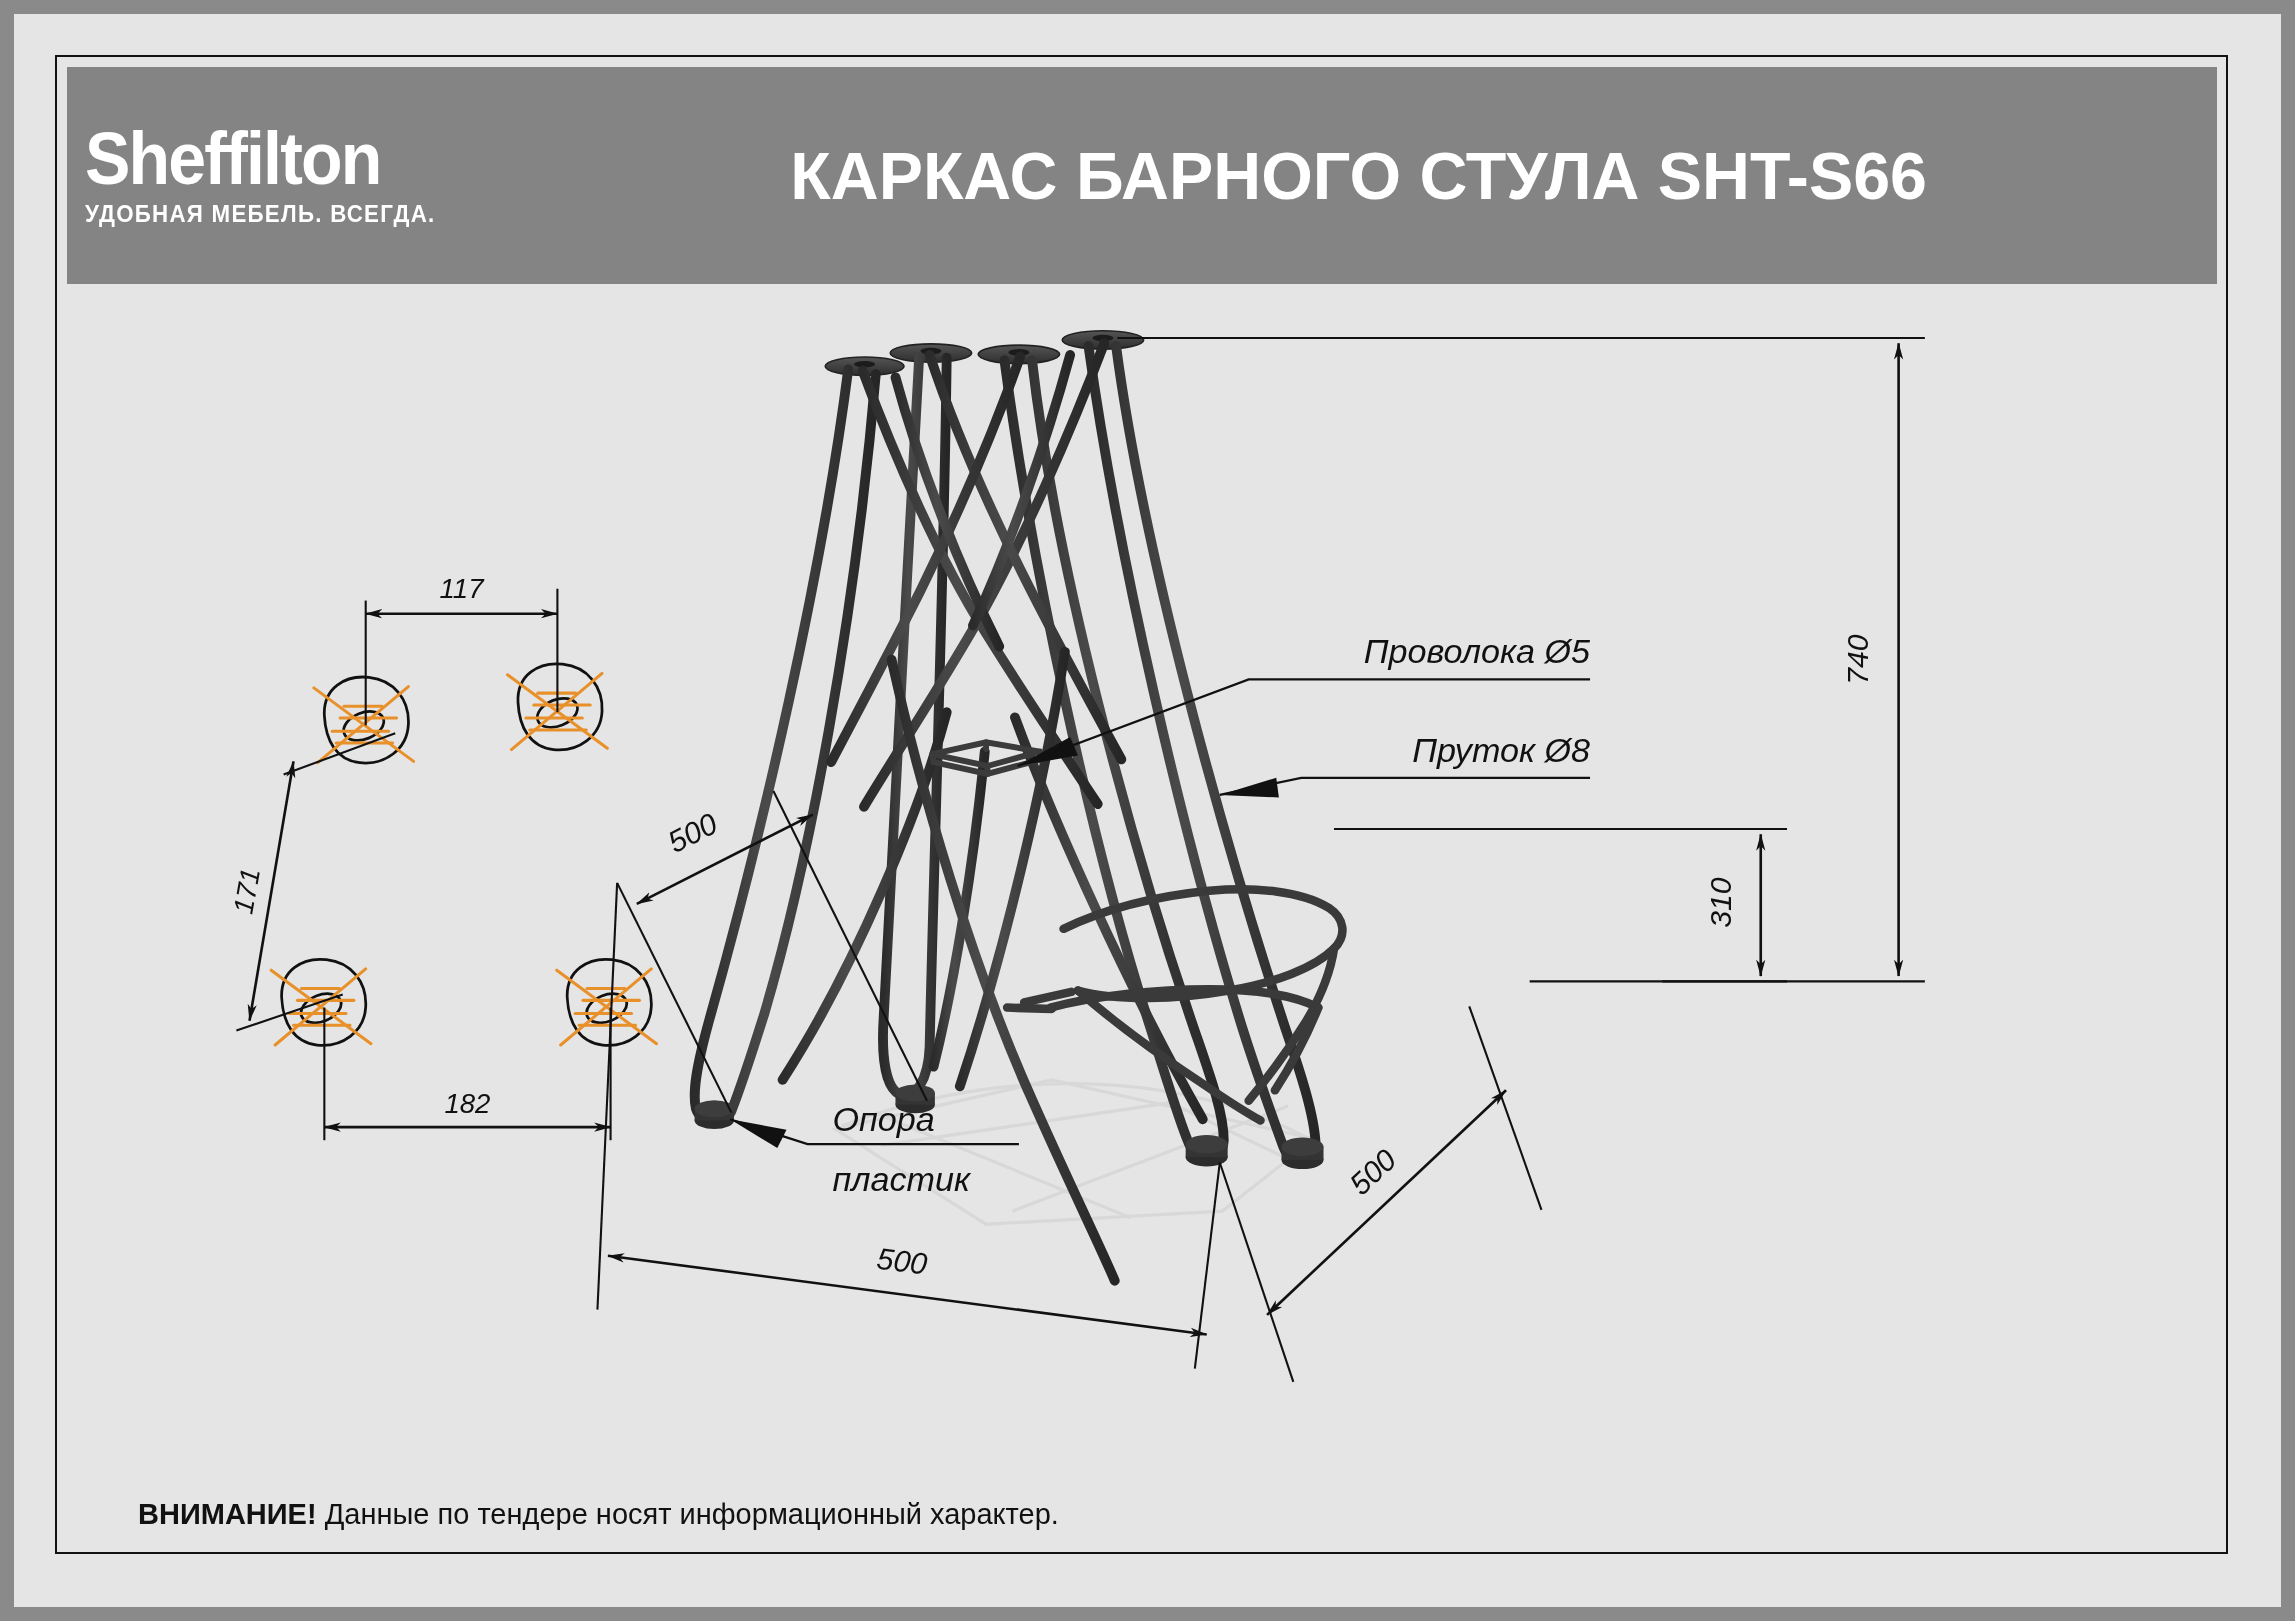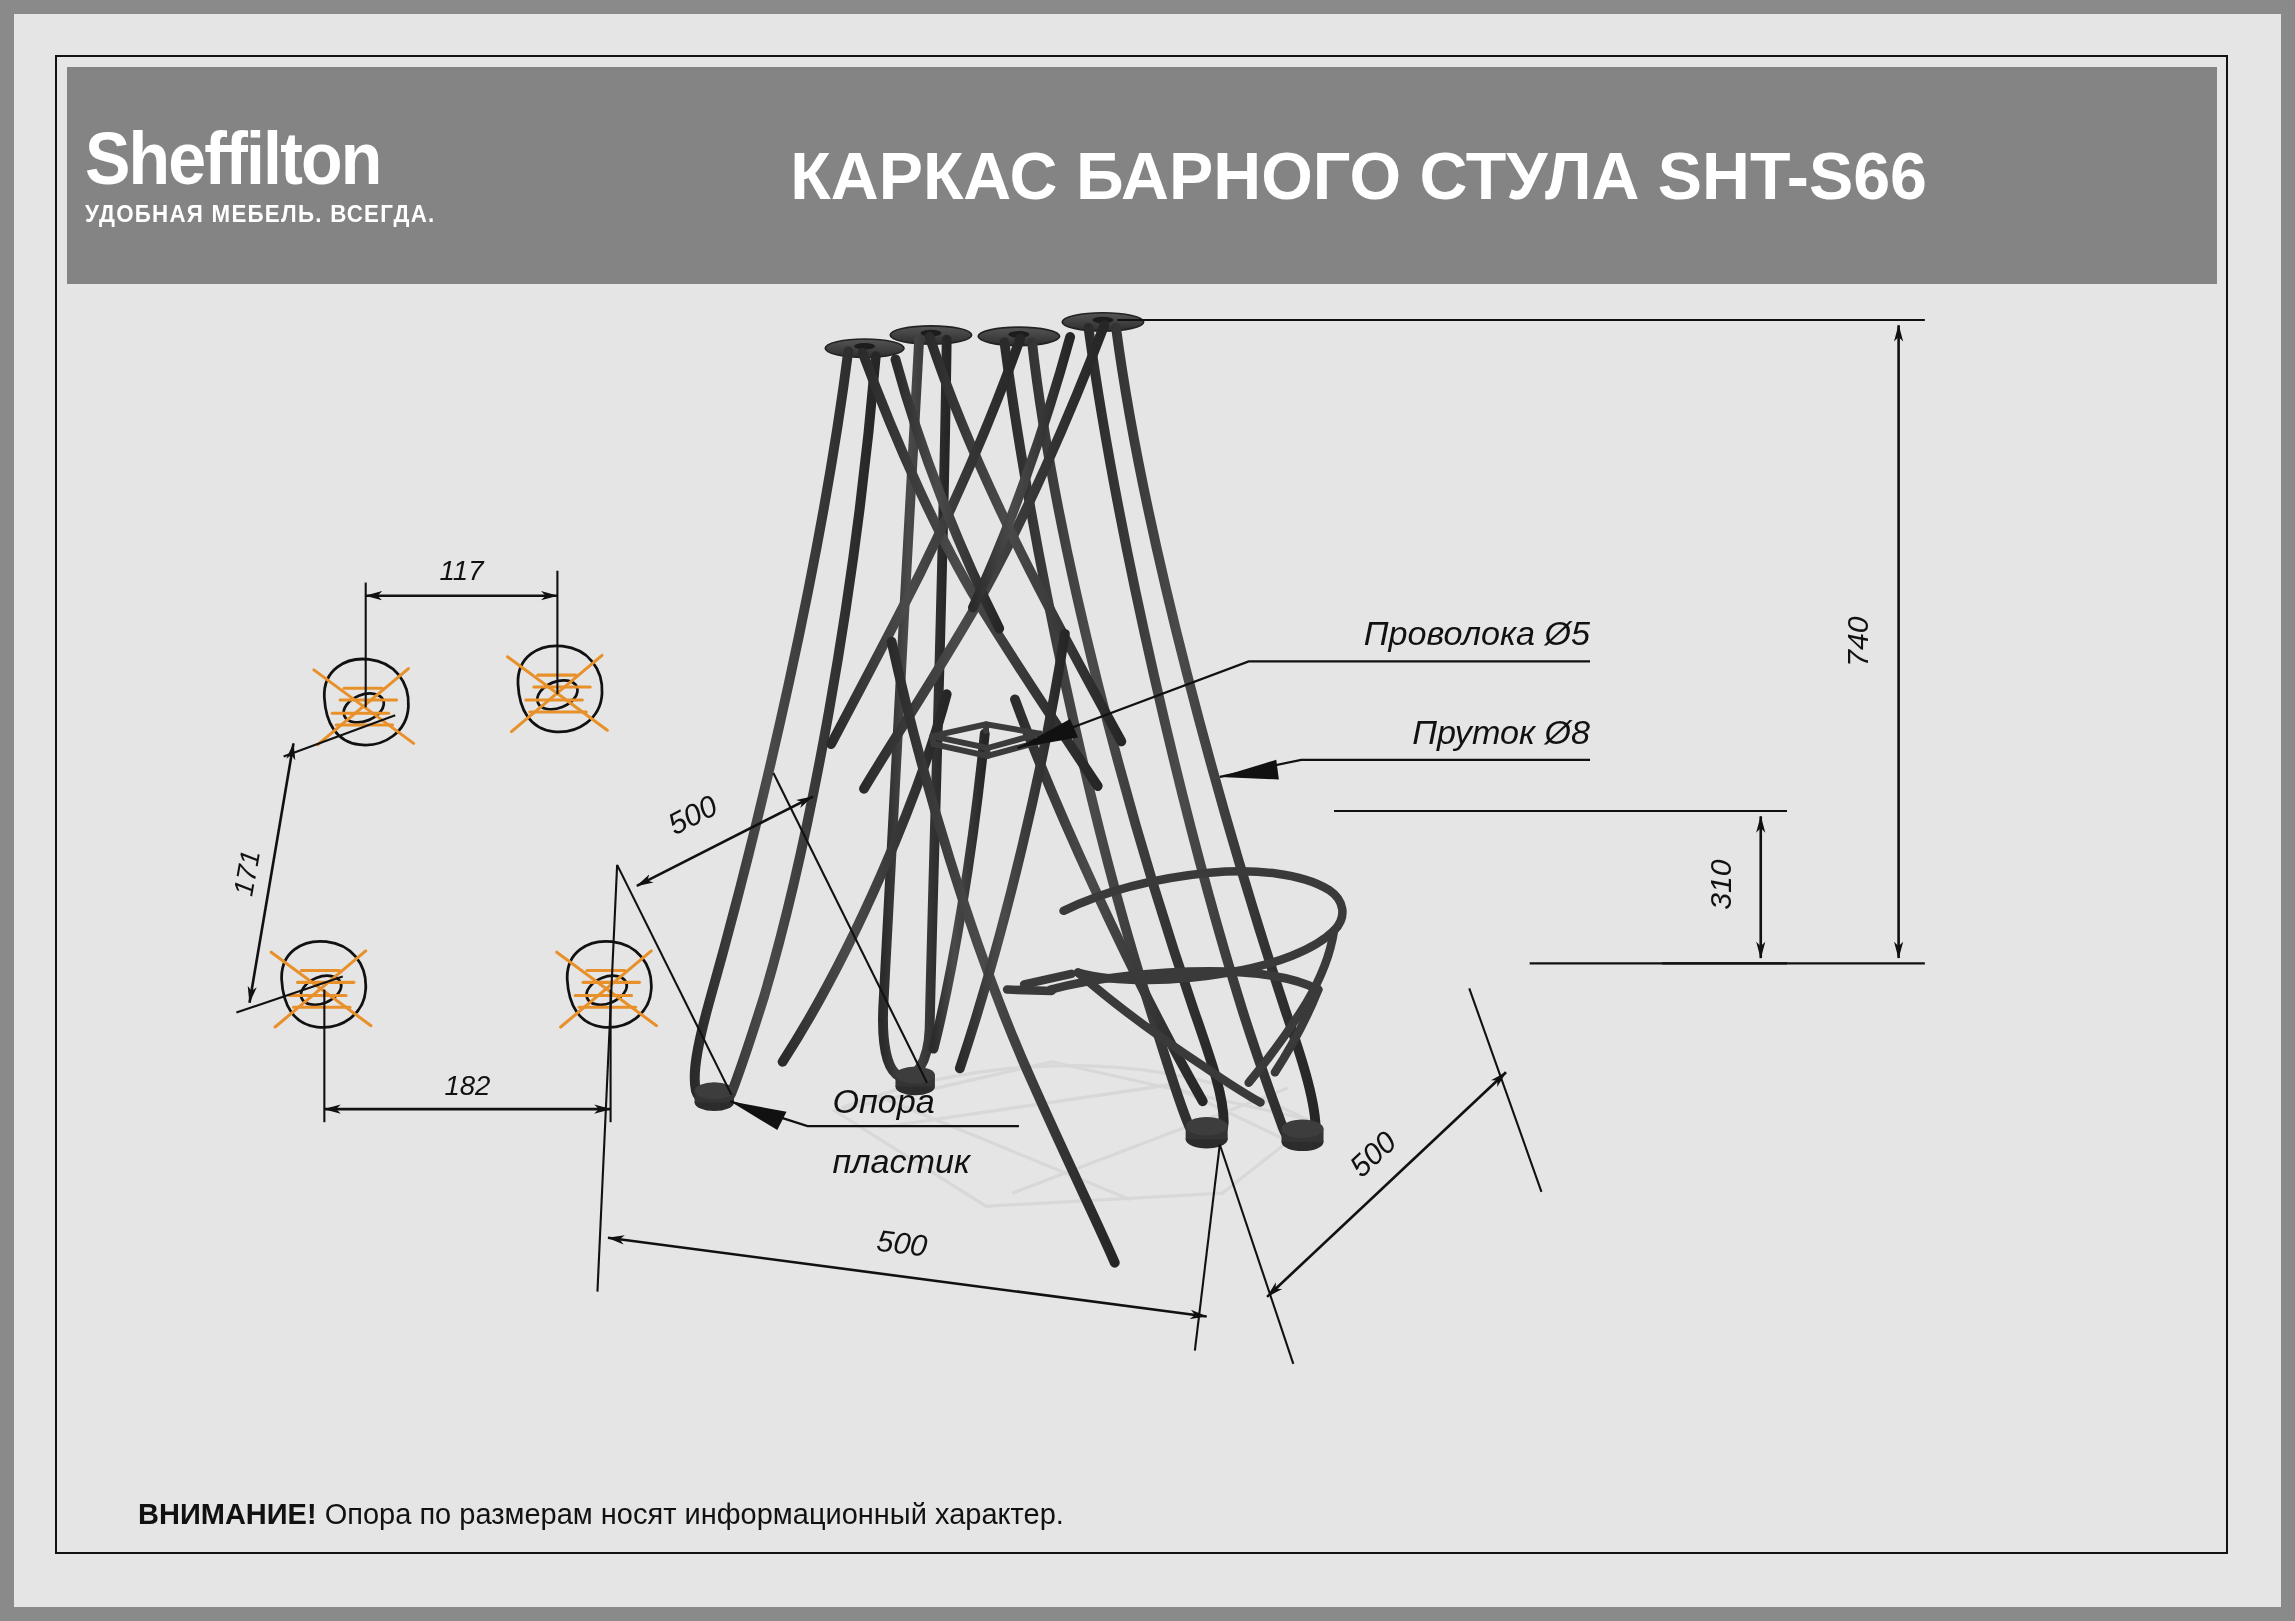--- a/index.html
+++ b/index.html
@@ -68,21 +68,21 @@
     letter-spacing:0px;
     color:#ffffff;
     white-space:nowrap;
     padding-right:26px;
     transform:scaleX(0.99);
   }
 
   
   .canvas{
     position:absolute;
-    left:53px; top:260px;
+    left:53px; top:278px;
     width:2150px; height:1271px;
   }
   .canvas svg{display:block;width:100%;height:100%;}
 
   
   .note{
     position:absolute;
     left:84px; top:1480px;
     width:1707px;
     font-family:"Liberation Sans",sans-serif;
@@ -345,18 +345,18 @@
         <line x1="1828" y1="1558" x2="2192" y2="1216" stroke="#111" stroke-width="4" marker-start="url(#arS)" marker-end="url(#ar)"></line>
         <text font-family="'Liberation Sans',sans-serif" font-size="46" font-style="italic" fill="#111" text-anchor="middle" transform="translate(2000,1352) rotate(-43)">500</text>
       </g>
 
     </g>
   </svg>
   </div>
 
   <div class="note">
     <div>
-      <b>ВНИМАНИЕ!</b><span> Опора по размерам носят информационный характер.</span>
+      <b>ВНИМАНИЕ!</b><span> Данные по тендере носят информационный характер.</span>
     </div>
   </div>
 
 </div>
 
 
 </body></html>

